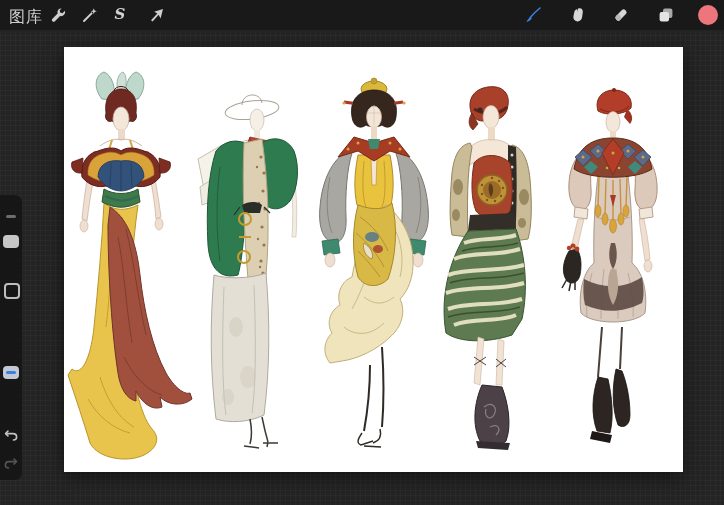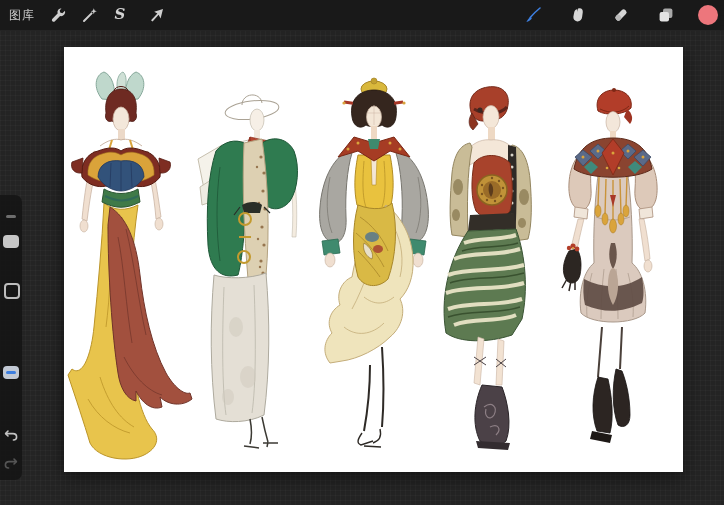--- a/index.html
+++ b/index.html
@@ -11,21 +11,21 @@
       linear-gradient(rgba(255,255,255,.025) 1px, transparent 1px),
       linear-gradient(90deg, rgba(255,255,255,.025) 1px, transparent 1px);
     background-size:5px 5px;
   }
   .topbar{
     position:absolute;left:0;top:0;width:724px;height:30px;
     background:#191919;border-bottom:1px solid rgba(255,255,255,.05);
     z-index:30;
   }
   .gallery-label{
-    position:absolute;left:9px;top:7px;font-size:12px;color:#cdcdcd;letter-spacing:1px;
+    position:absolute;left:9px;top:7px;font-size:16px;color:#cdcdcd;letter-spacing:1px;
   }
   .tool-btn{position:absolute;top:6px;width:18px;height:18px;cursor:pointer;}
   .tool-btn svg{width:18px;height:18px;display:block;}
   .sel-s{
     position:absolute;top:4px;width:18px;height:20px;color:#d2d2d2;
     font-family:"DejaVu Serif","Liberation Serif",serif;font-style:italic;font-weight:bold;
     font-size:15px;text-align:center;cursor:pointer;line-height:20px;
   }
   .color-dot{position:absolute;top:4px;width:22px;height:22px;cursor:pointer;}
   .sidebar{

